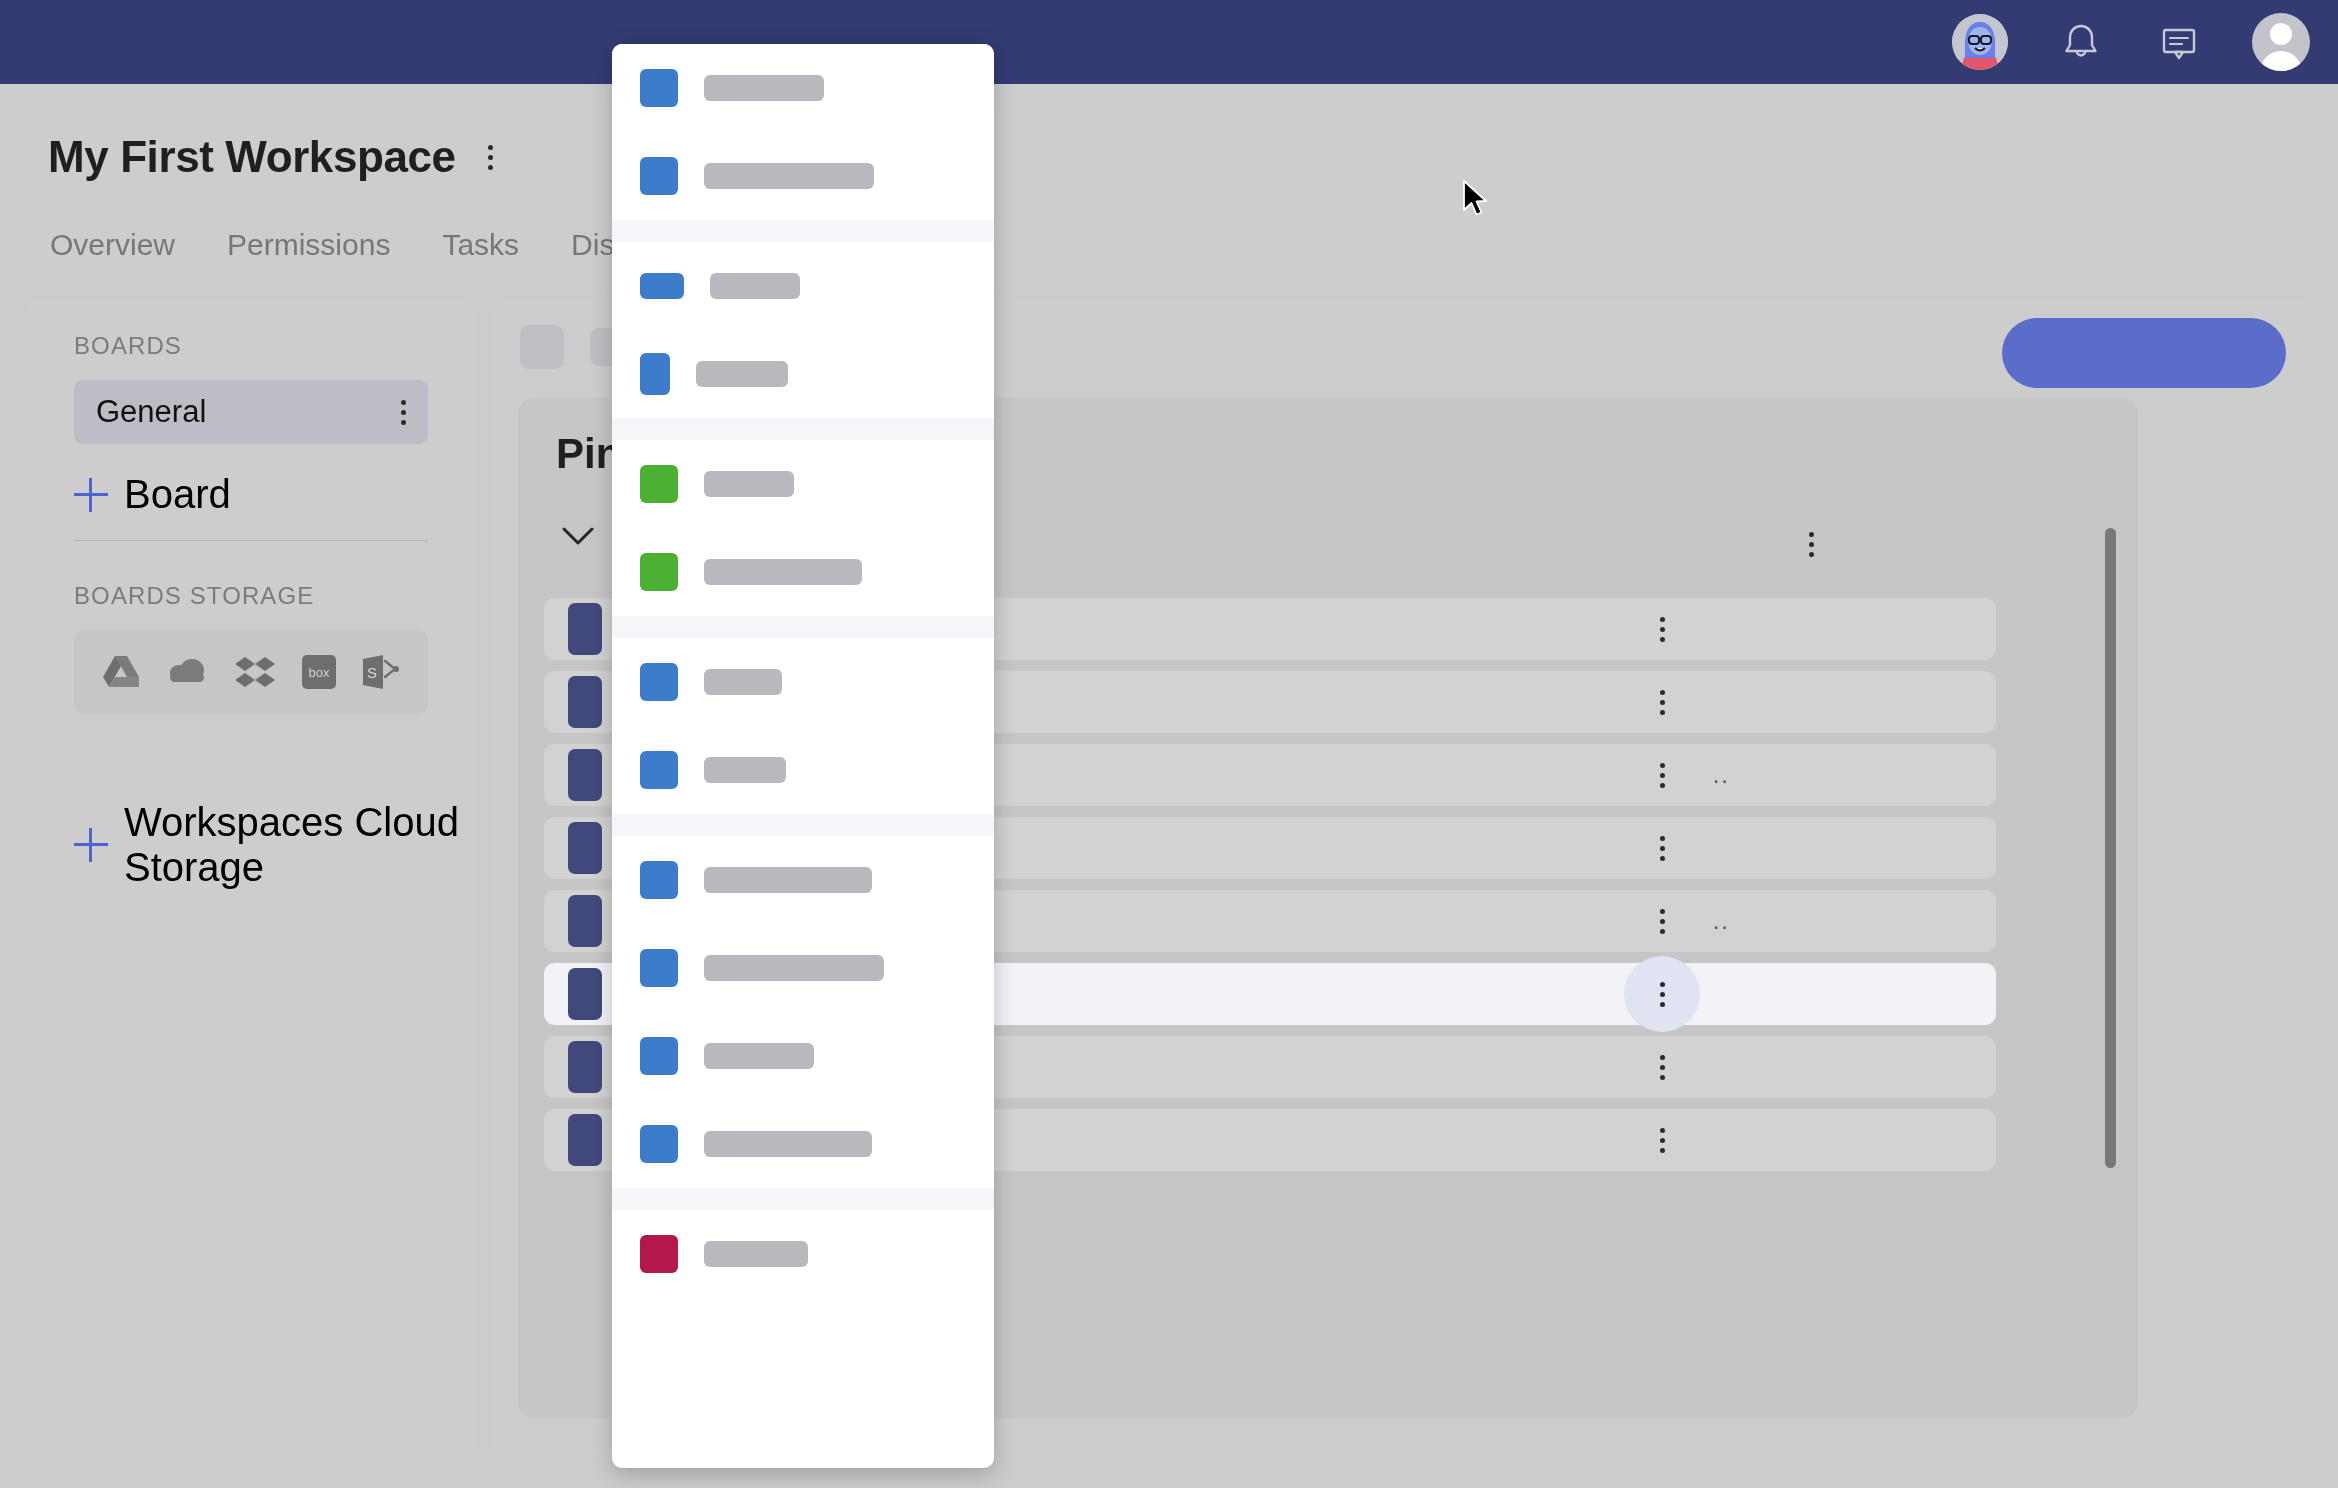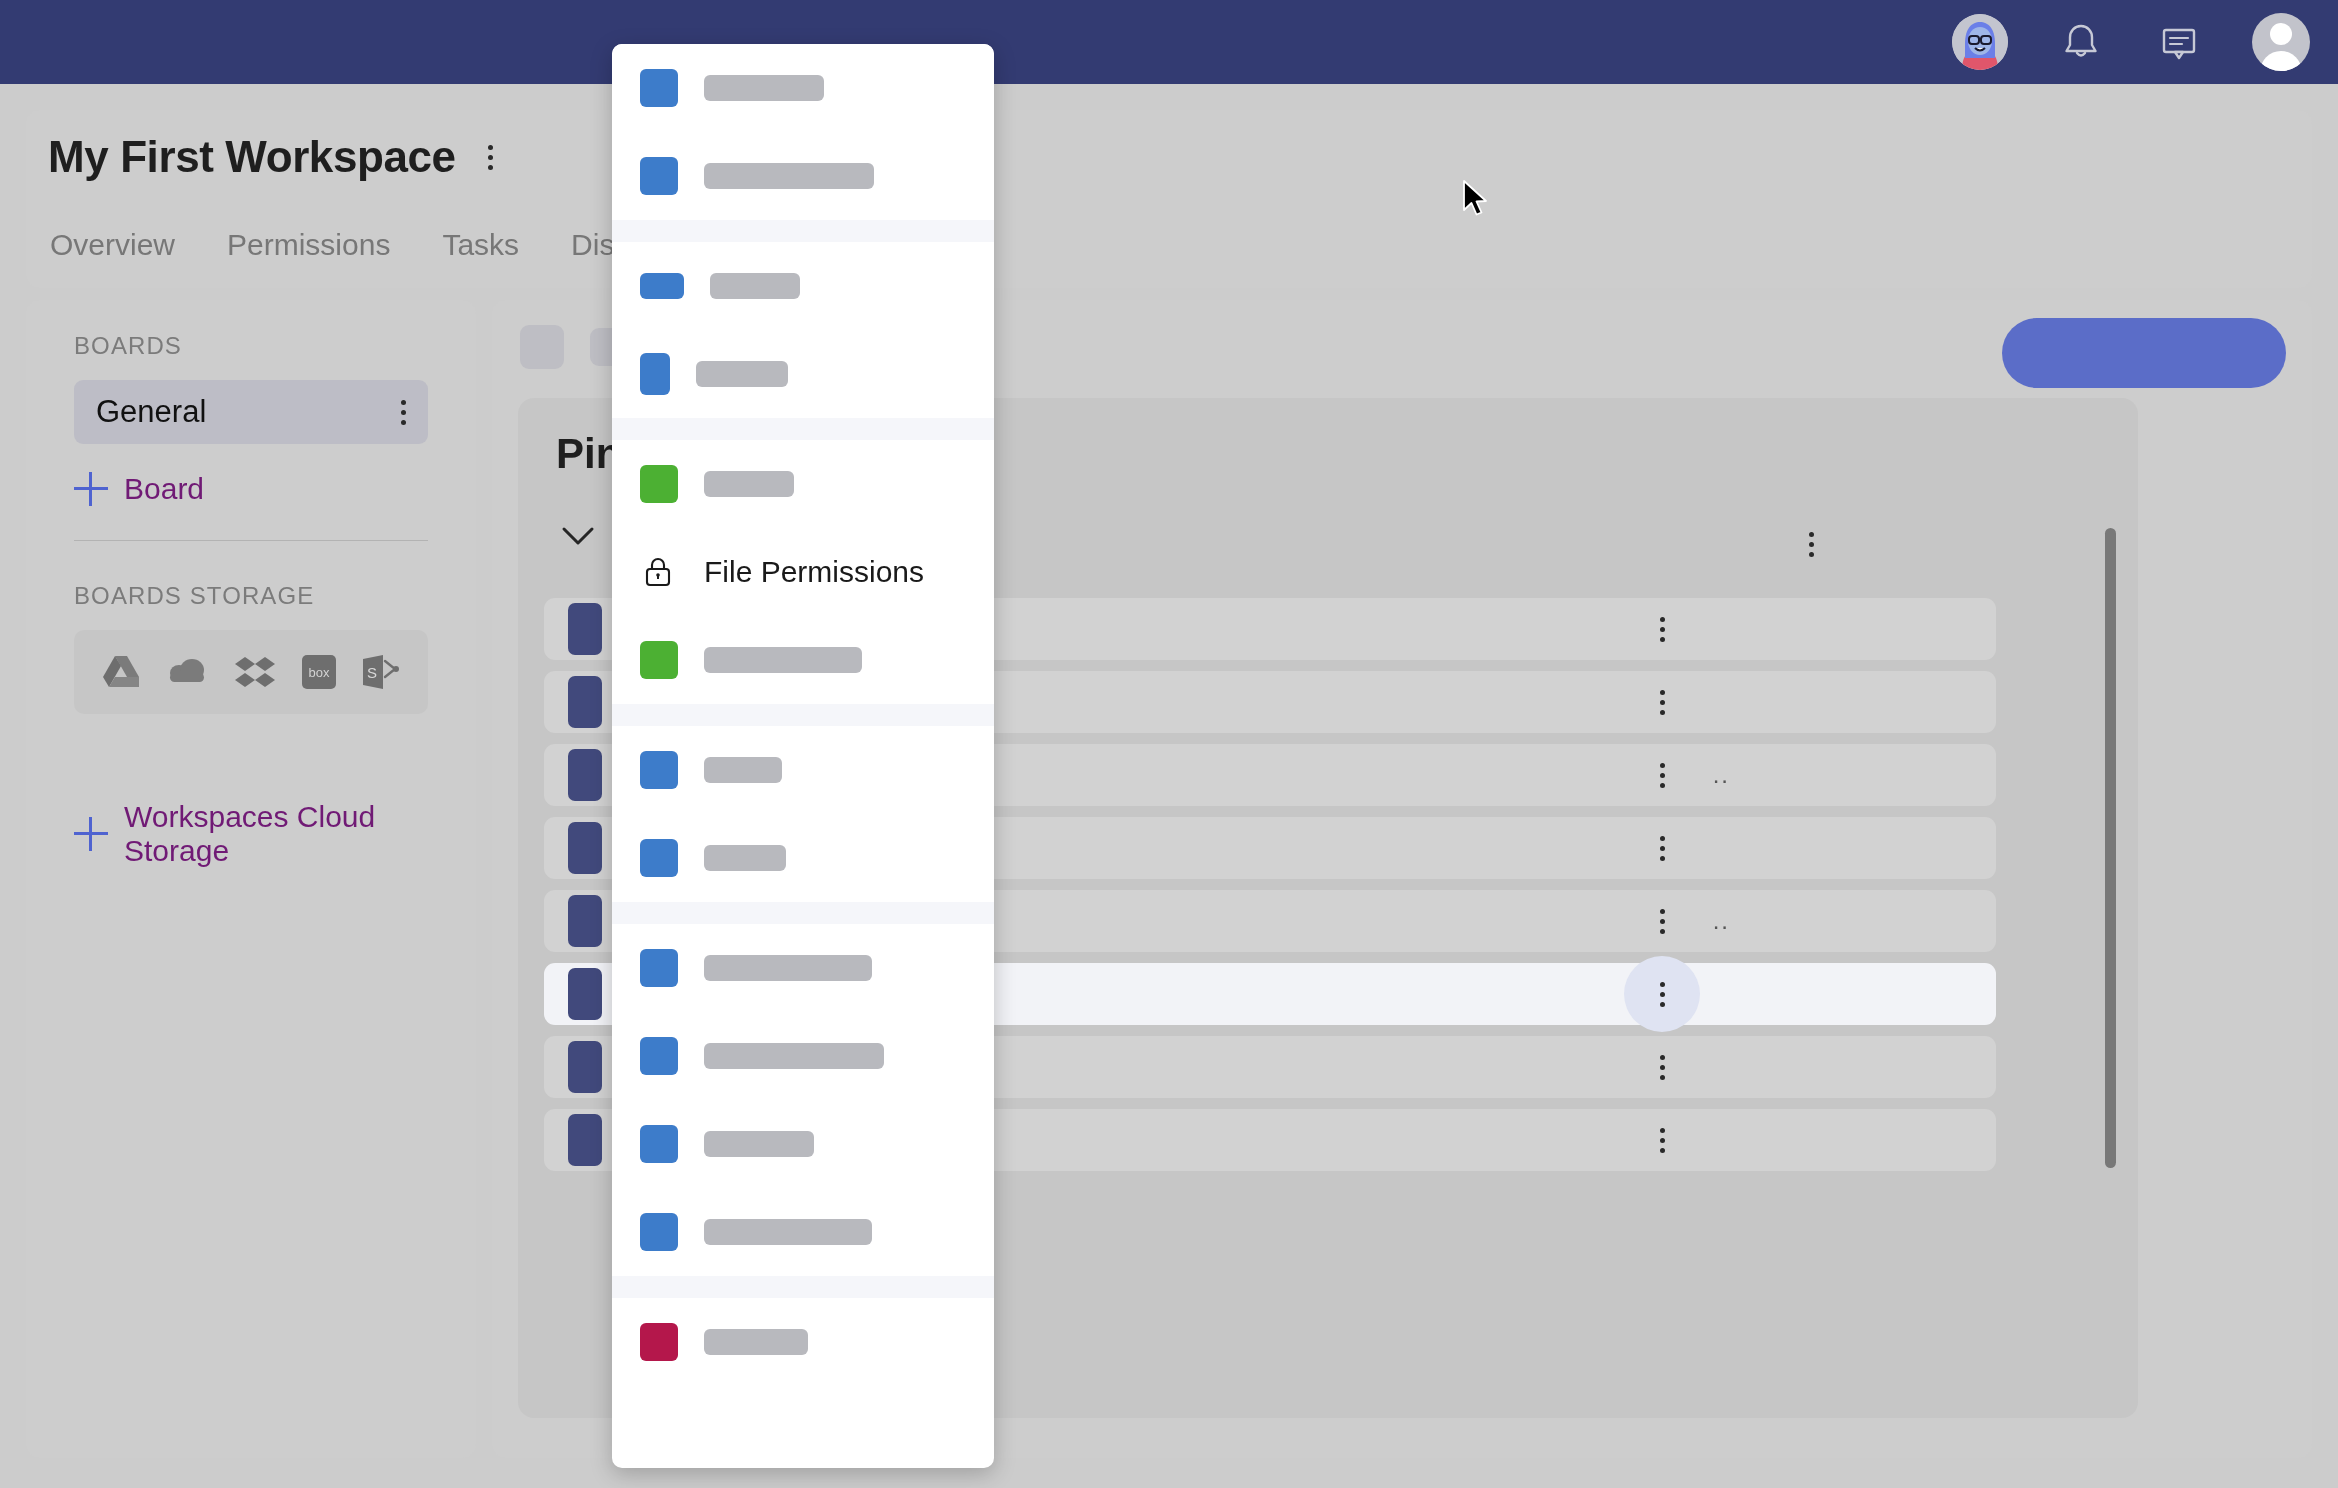--- a/index.html
+++ b/index.html
@@ -108,21 +108,21 @@
   .add-board { top: 172px; }
   .add-cloud { top: 500px; }
   .plus-ic {
     position: relative; width: 34px; height: 34px; flex:0 0 auto;
   }
   .plus-ic:before, .plus-ic:after {
     content: ""; position: absolute; background: #4f63d0;
   }
   .plus-ic:before { left: 0; top: 15px; width: 34px; height: 3px; }
   .plus-ic:after { top: 0; left: 15px; height: 34px; width: 3px; }
-  .add-row-label { font-size: 30px; color: #701a75; }
+  .add-row-label { font-size: 40px; color: #000000; }
   .divider {
     position: absolute; left: 48px; top: 240px;
     width: 354px; height: 1px; background: #b3b3b3;
   }
   .sb-cloud-label { position: absolute; left: 48px; top: 282px; }
   .cloud-tray {
     position: absolute; left: 48px; top: 330px;
     width: 354px; height: 84px;
     background: #c6c6c6; border-radius: 10px;
     display: flex; align-items: center; justify-content: space-around;
@@ -513,31 +513,20 @@
         <span class="dd-chip" style="background: rgb(61, 124, 202); width: 30px; height: 42px;"></span>
         <span class="dd-bar" style="width: 92px;"></span>
       </div>
     </div>
     <div class="dd-sep"></div>
     <div class="dd-group">
       <div class="dd-item">
         <span class="dd-chip" style="background: rgb(76, 176, 51); width: 38px; height: 38px;"></span>
         <span class="dd-bar" style="width: 90px;"></span>
       </div>
-      <div class="dd-real">
-        <span class="dd-real-icon">
-          <svg width="36" height="36" viewBox="0 0 36 36">
-            <rect x="7" y="15" width="22" height="16" rx="3" fill="none" stroke="#1a1a1a" stroke-width="2.1"></rect>
-            <path d="M12 15 V11 a6 6 0 0 1 12 0 V15" fill="none" stroke="#1a1a1a" stroke-width="2.1"></path>
-            <circle cx="18" cy="21" r="1.8" fill="#1a1a1a"></circle>
-            <line x1="18" y1="22" x2="18" y2="25" stroke="#1a1a1a" stroke-width="2"></line>
-          </svg>
-        </span>
-        <span class="dd-real-label">File Permissions</span>
-      </div>
       <div class="dd-item">
         <span class="dd-chip" style="background: rgb(76, 176, 51); width: 38px; height: 38px;"></span>
         <span class="dd-bar" style="width: 158px;"></span>
       </div>
     </div>
     <div class="dd-sep"></div>
     <div class="dd-group">
       <div class="dd-item">
         <span class="dd-chip" style="background: rgb(61, 124, 202); width: 38px; height: 38px;"></span>
         <span class="dd-bar" style="width: 78px;"></span>

